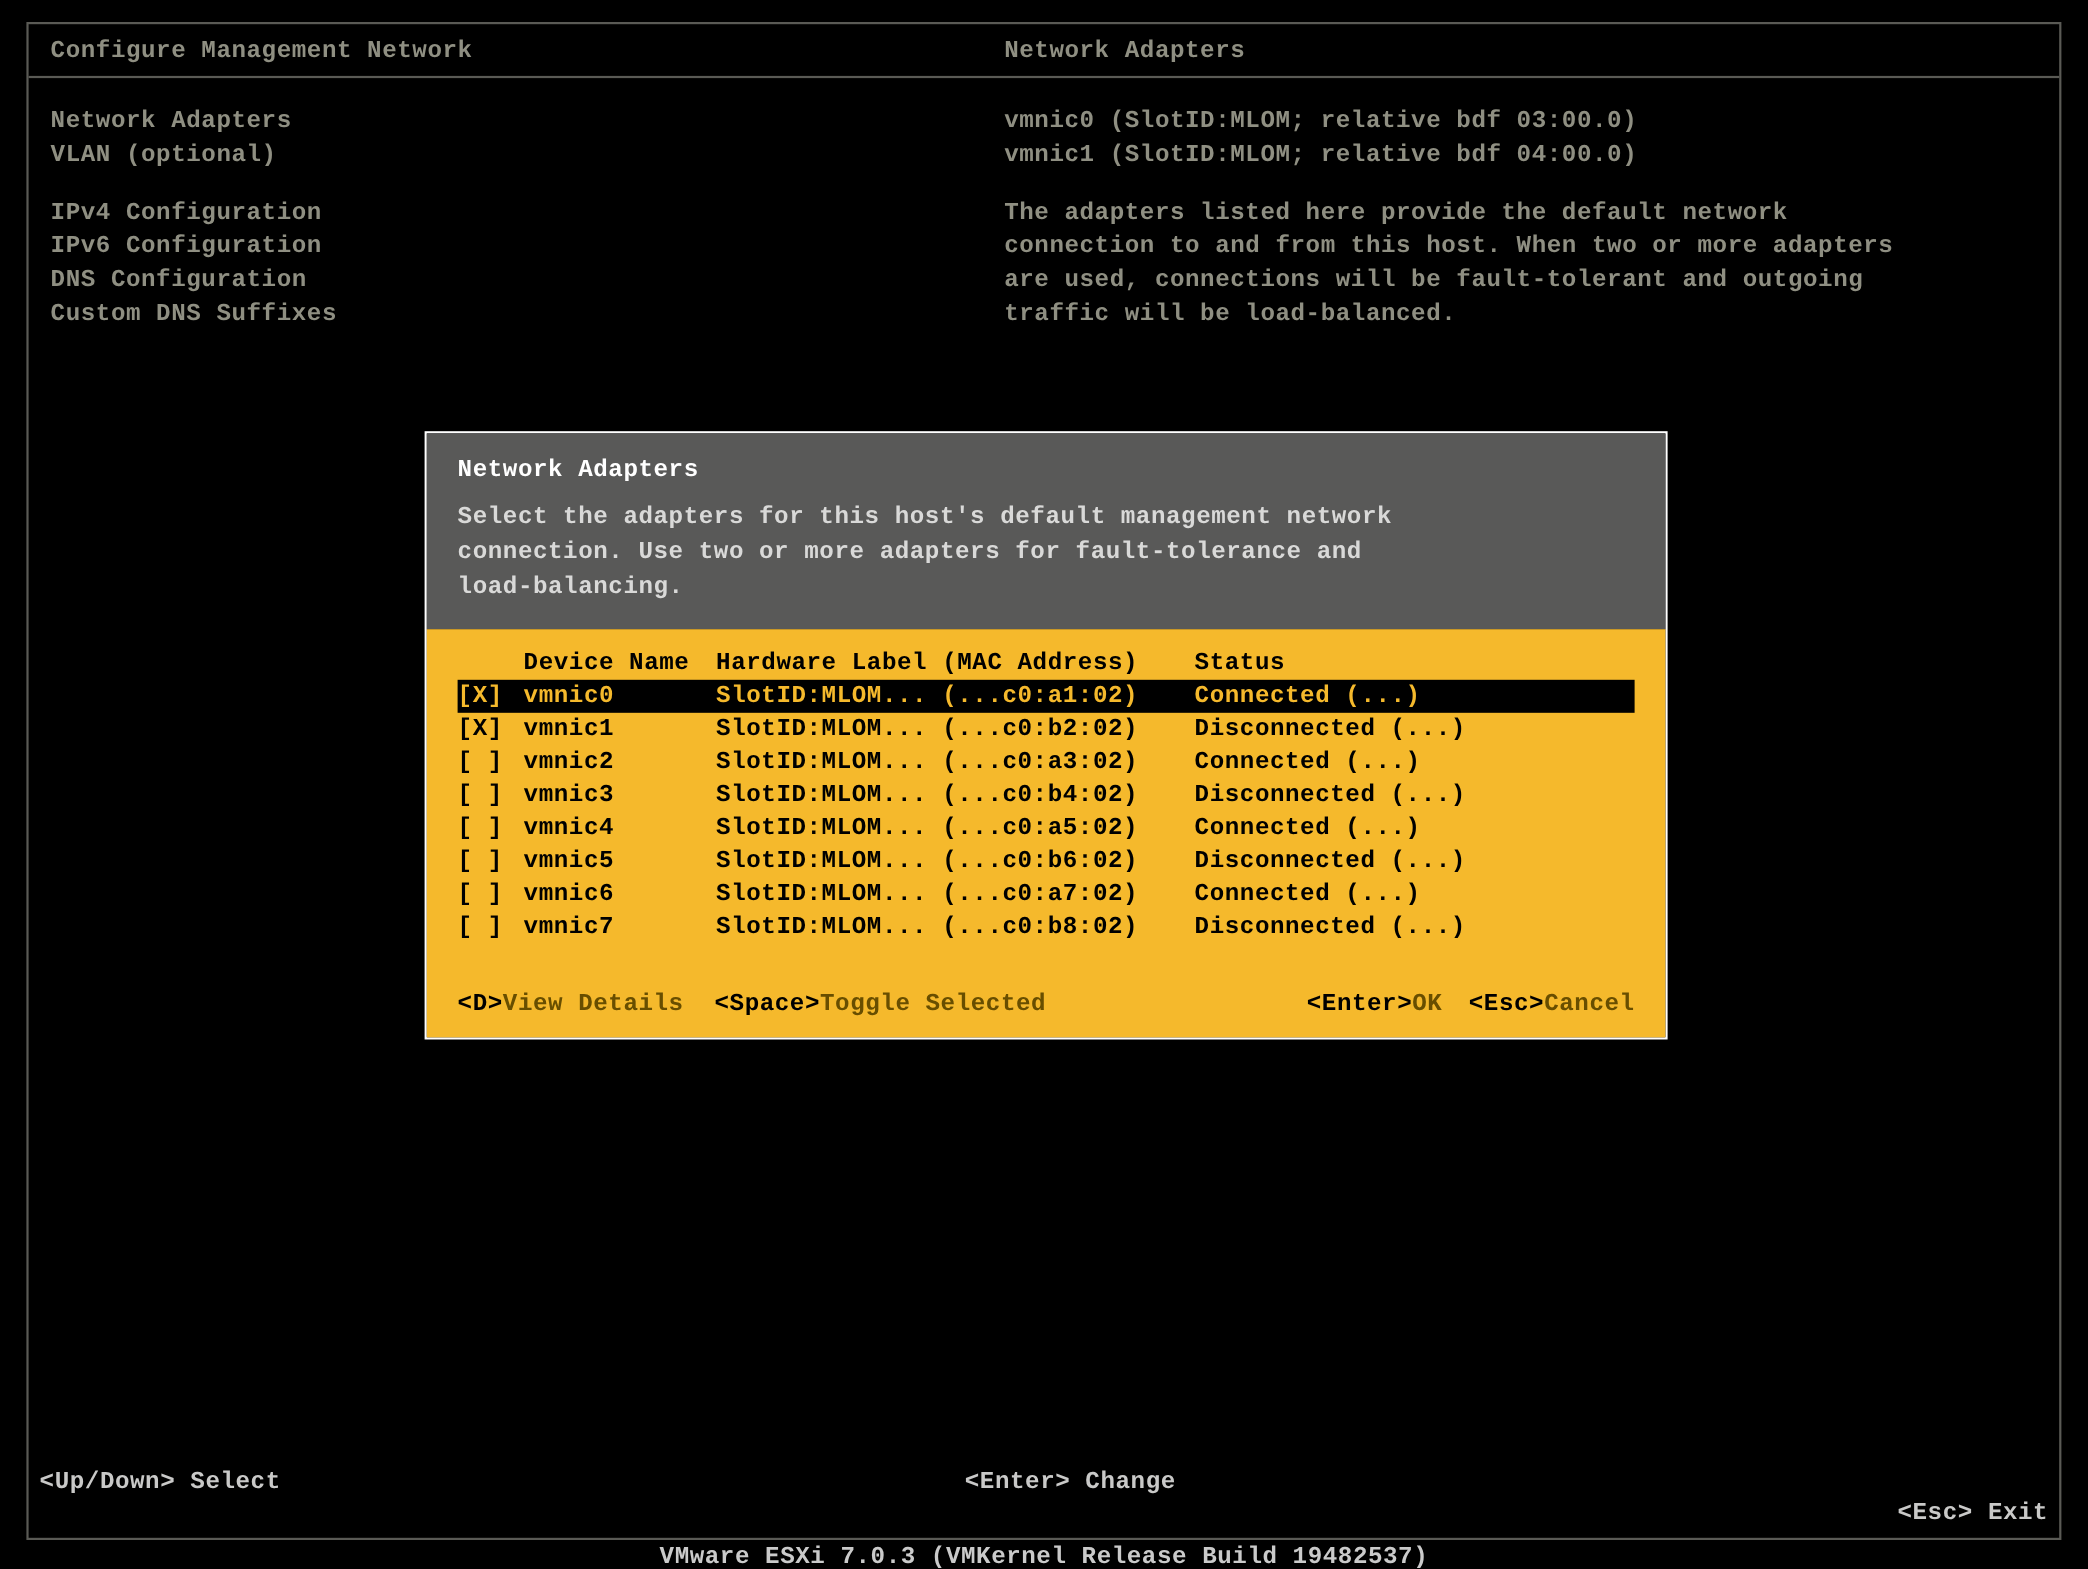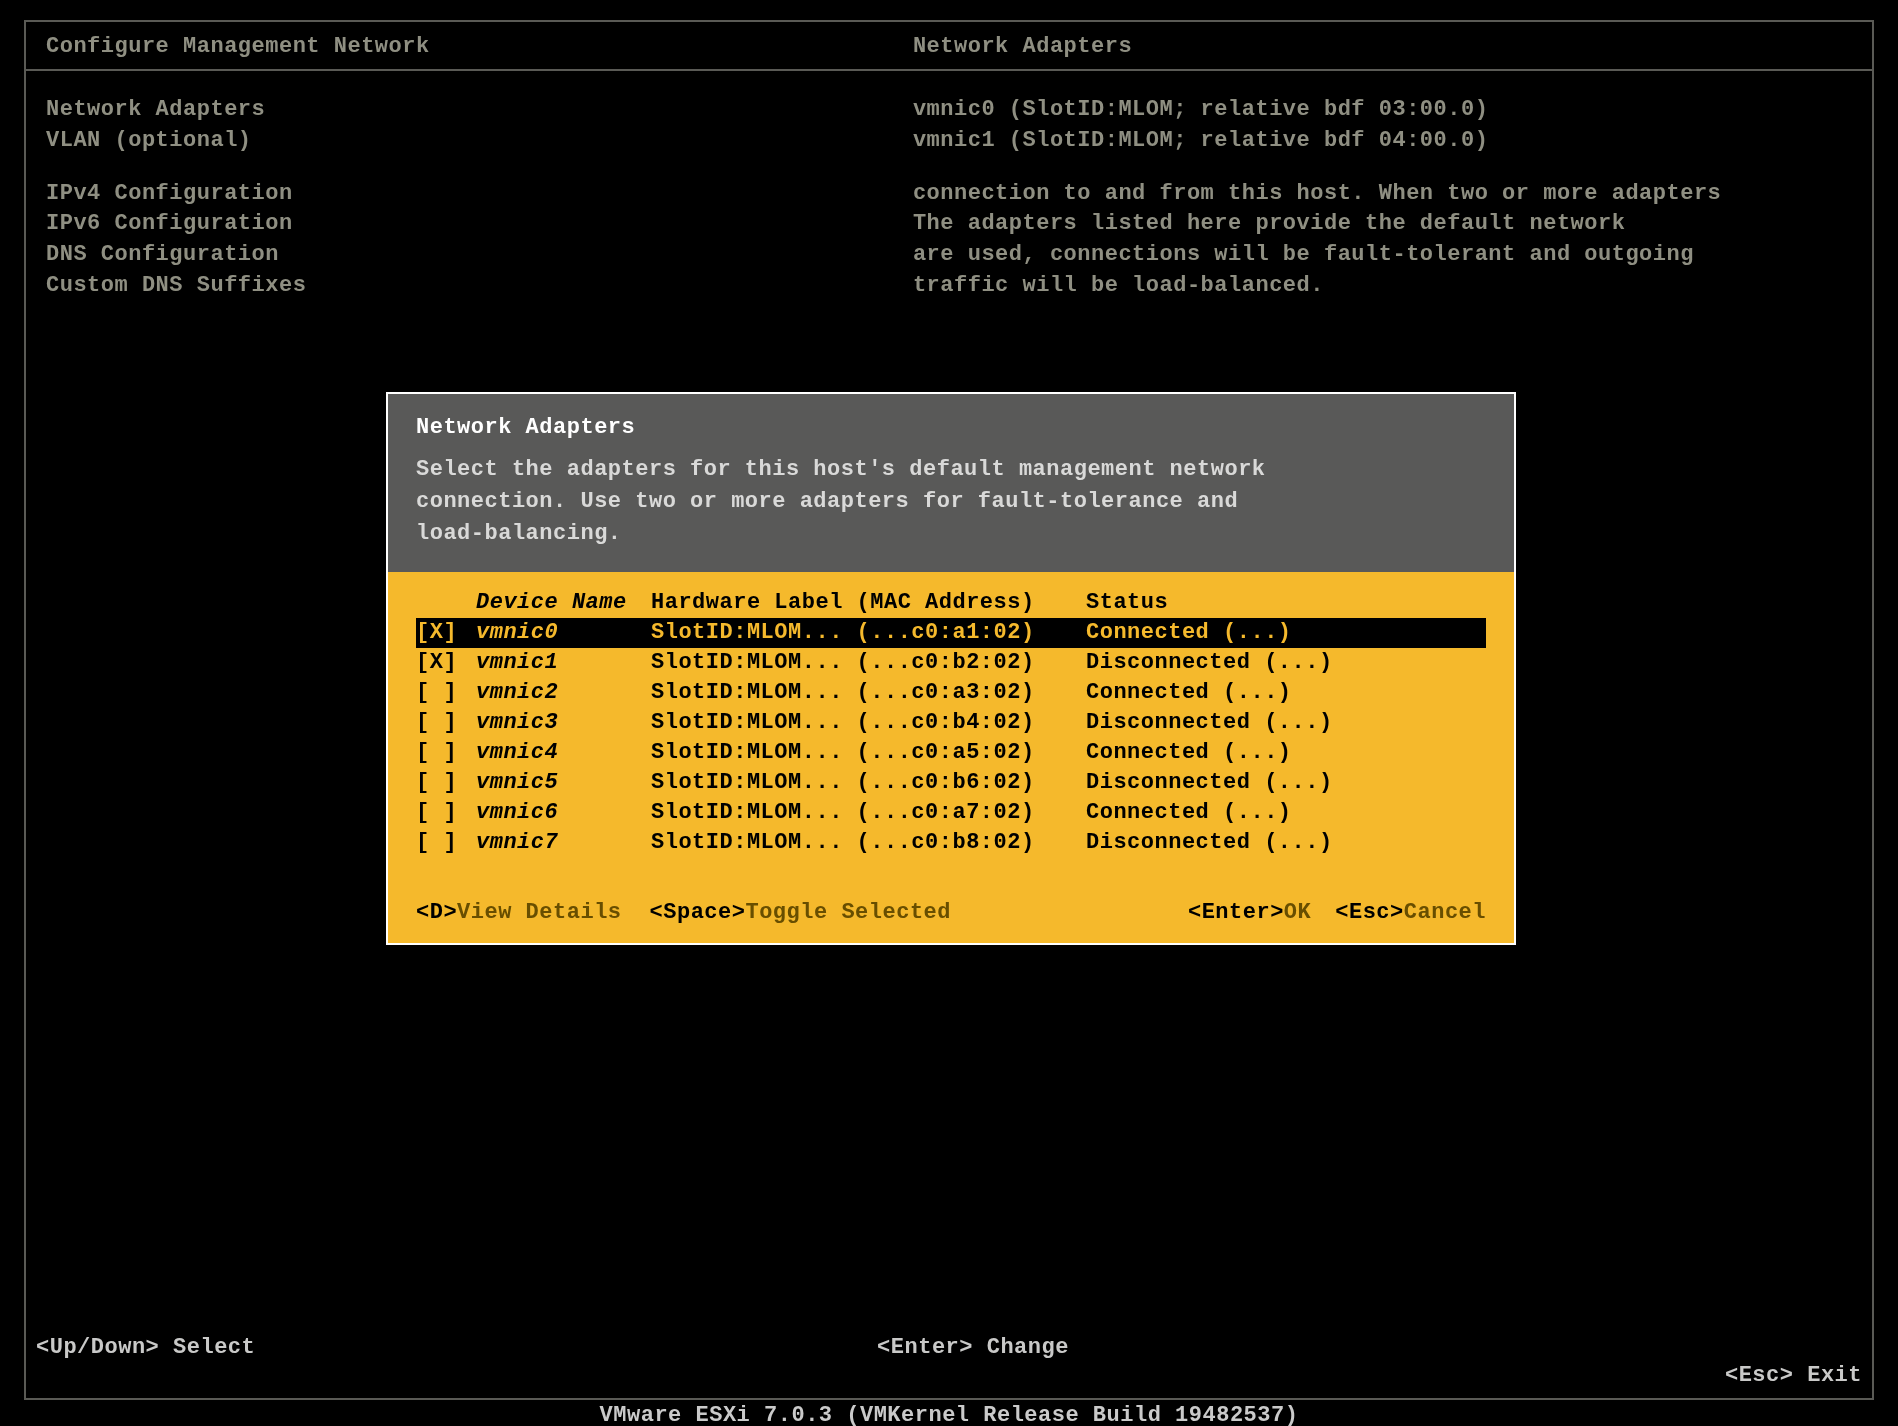--- a/index.html
+++ b/index.html
@@ -63,21 +63,21 @@
       line-height: 1.45;
     }
     .dialog-title { color: #ffffff; margin-bottom: 10px; }
     .dialog-body {
       background: #f5b92c;
       padding: 16px 28px 18px 28px;
       color: #000;
     }
     .table-head { display: flex; }
     .col-check { width: 60px; }
-    .col-name { width: 175px; font-style: italic; }
+    .col-name { width: 175px; }
     .col-hw { width: 435px; }
     .col-stat { flex: 1; }
     .row { display: flex; height: 30px; align-items: center; }
     .row.sel { background: #000; color: #f5b92c; }
     .row-pad-left { padding-left: 0px; }
     .hints {
       display: flex;
       margin-top: 42px;
       gap: 0;
     }
@@ -123,22 +123,22 @@
         <div class="gap"></div>
         <div>IPv4 Configuration</div>
         <div>IPv6 Configuration</div>
         <div>DNS Configuration</div>
         <div>Custom DNS Suffixes</div>
       </div>
       <div class="body-right">
         <div>vmnic0 (SlotID:MLOM; relative bdf 03:00.0)</div>
         <div>vmnic1 (SlotID:MLOM; relative bdf 04:00.0)</div>
         <div class="gap"></div>
+        <div>The adapters listed here provide the default network</div>
         <div>connection to and from this host. When two or more adapters</div>
-        <div>The adapters listed here provide the default network</div>
         <div>are used, connections will be fault-tolerant and outgoing</div>
         <div>traffic will be load-balanced.</div>
       </div>
     </div>
 
     <div class="dialog">
       <div class="dialog-head">
         <div class="dialog-title">Network Adapters</div>
         <div>Select the adapters for this host's default management network</div>
         <div>connection. Use two or more adapters for fault-tolerance and</div>

